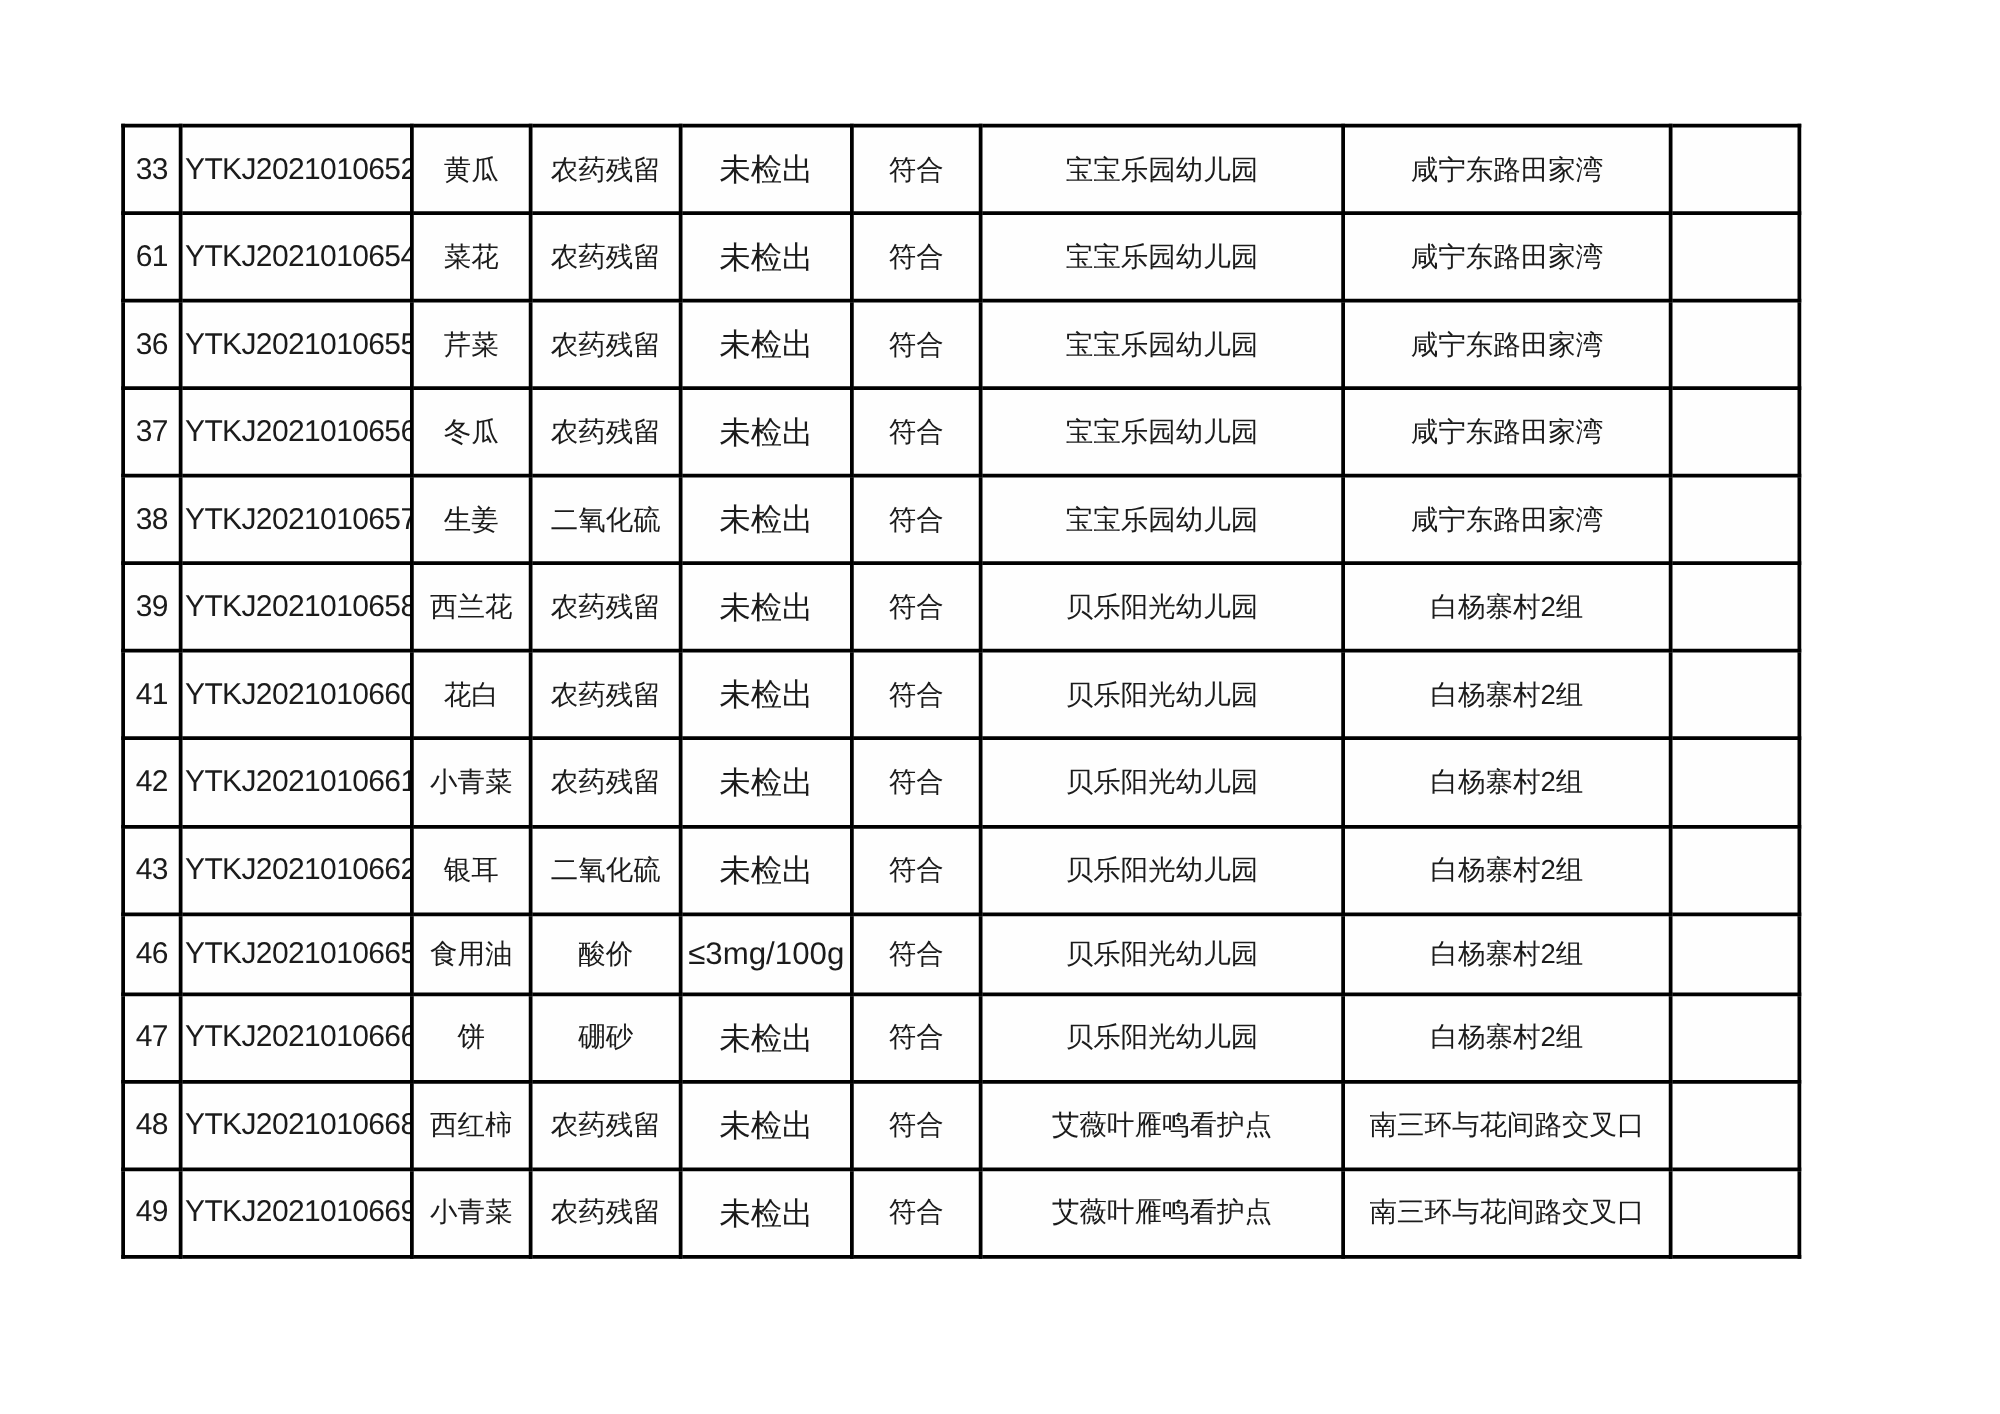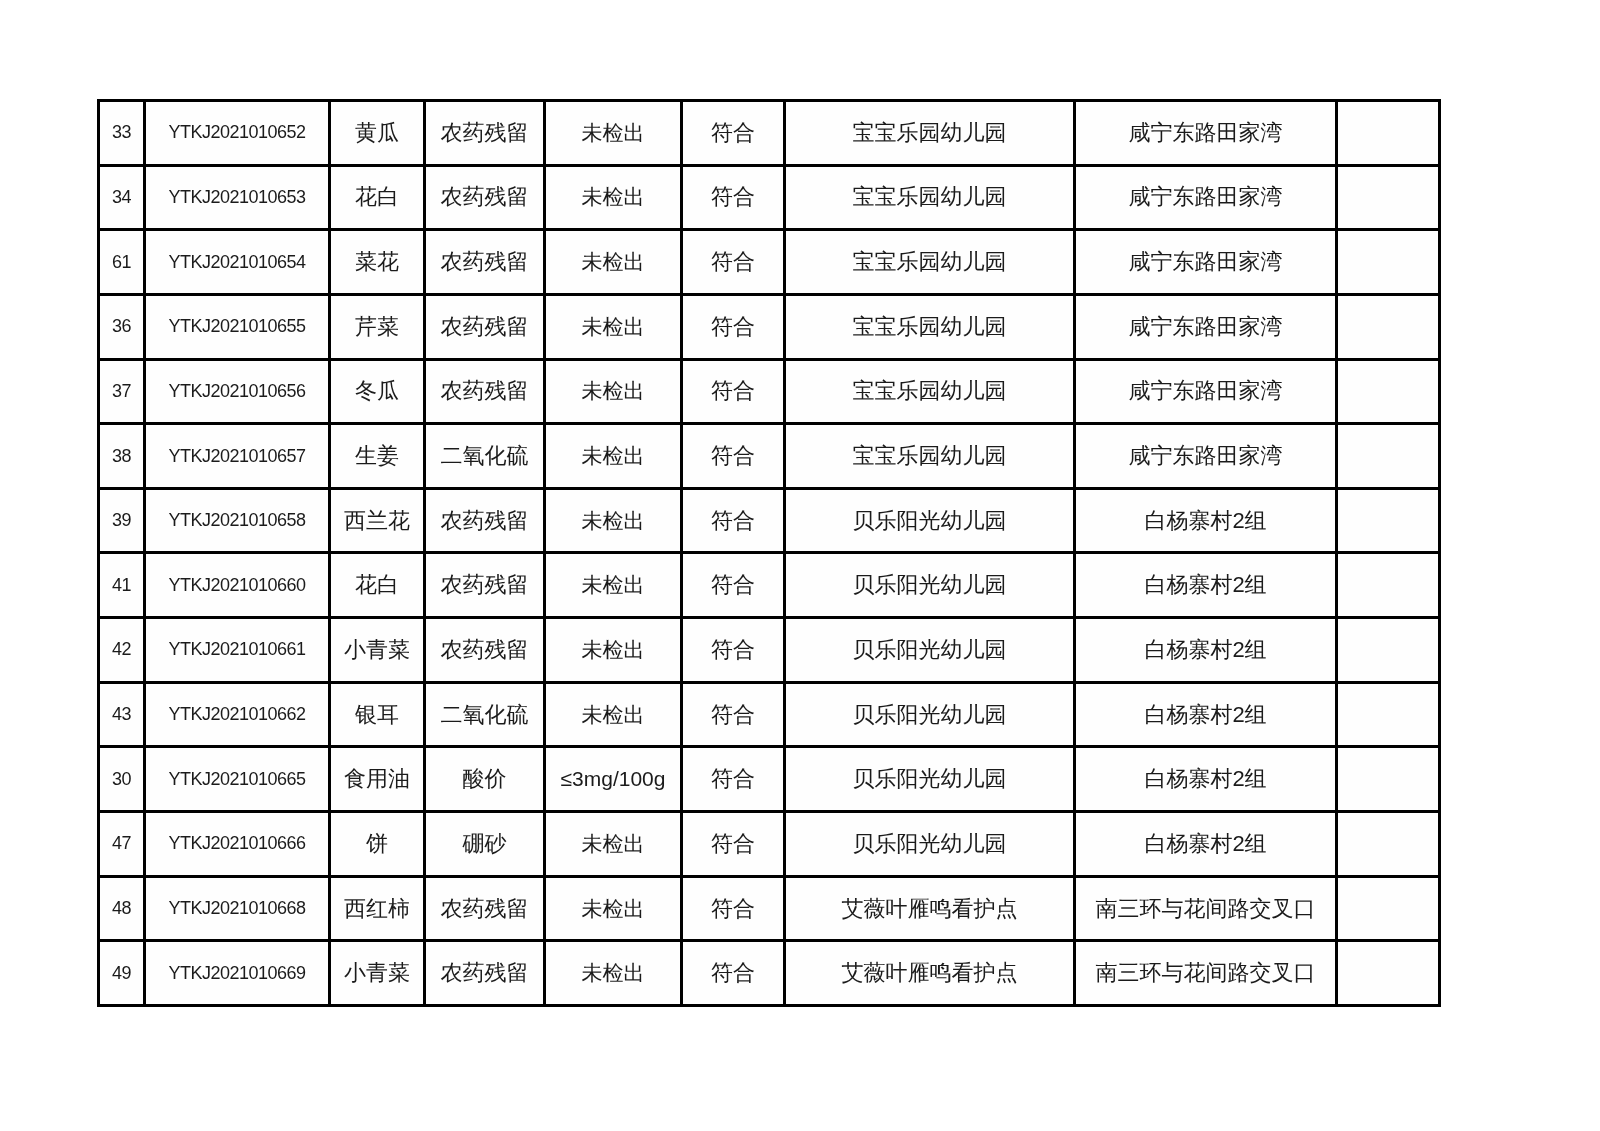--- a/index.html
+++ b/index.html
@@ -30,25 +30,25 @@
     text-align: center;
     vertical-align: middle;
     font-size: 22px;
     color: #1b1b1b;
     padding: 0 2px;
     overflow: hidden;
     white-space: nowrap;
   }
   table.results td.cell-no,
   table.results td.cell-sample_id {
-    font-size: 18px;
+    font-size: 24px;
     letter-spacing: -0.5px;
   }
   table.results td.cell-result {
-    font-size: 21px;
+    font-size: 25px;
   }
 </style>
 </head>
 <body>
 
 <div class="page">
   <table class="results">
     <colgroup>
         <col style="width: 46px;">
         <col style="width: 185px;">
@@ -66,31 +66,20 @@
           <td class="cell-sample_id">YTKJ2021010652</td>
           <td class="cell-sample_name">黄瓜</td>
           <td class="cell-test_item">农药残留</td>
           <td class="cell-result">未检出</td>
           <td class="cell-conclusion">符合</td>
           <td class="cell-unit">宝宝乐园幼儿园</td>
           <td class="cell-address">咸宁东路田家湾</td>
           <td class="cell-remark"></td>
         </tr>
         <tr>
-          <td class="cell-no">34</td>
-          <td class="cell-sample_id">YTKJ2021010653</td>
-          <td class="cell-sample_name">花白</td>
-          <td class="cell-test_item">农药残留</td>
-          <td class="cell-result">未检出</td>
-          <td class="cell-conclusion">符合</td>
-          <td class="cell-unit">宝宝乐园幼儿园</td>
-          <td class="cell-address">咸宁东路田家湾</td>
-          <td class="cell-remark"></td>
-        </tr>
-        <tr>
           <td class="cell-no">61</td>
           <td class="cell-sample_id">YTKJ2021010654</td>
           <td class="cell-sample_name">菜花</td>
           <td class="cell-test_item">农药残留</td>
           <td class="cell-result">未检出</td>
           <td class="cell-conclusion">符合</td>
           <td class="cell-unit">宝宝乐园幼儿园</td>
           <td class="cell-address">咸宁东路田家湾</td>
           <td class="cell-remark"></td>
         </tr>
@@ -165,21 +154,21 @@
           <td class="cell-sample_id">YTKJ2021010662</td>
           <td class="cell-sample_name">银耳</td>
           <td class="cell-test_item">二氧化硫</td>
           <td class="cell-result">未检出</td>
           <td class="cell-conclusion">符合</td>
           <td class="cell-unit">贝乐阳光幼儿园</td>
           <td class="cell-address">白杨寨村2组</td>
           <td class="cell-remark"></td>
         </tr>
         <tr>
-          <td class="cell-no">30</td>
+          <td class="cell-no">46</td>
           <td class="cell-sample_id">YTKJ2021010665</td>
           <td class="cell-sample_name">食用油</td>
           <td class="cell-test_item">酸价</td>
           <td class="cell-result">≤3mg/100g</td>
           <td class="cell-conclusion">符合</td>
           <td class="cell-unit">贝乐阳光幼儿园</td>
           <td class="cell-address">白杨寨村2组</td>
           <td class="cell-remark"></td>
         </tr>
         <tr>

